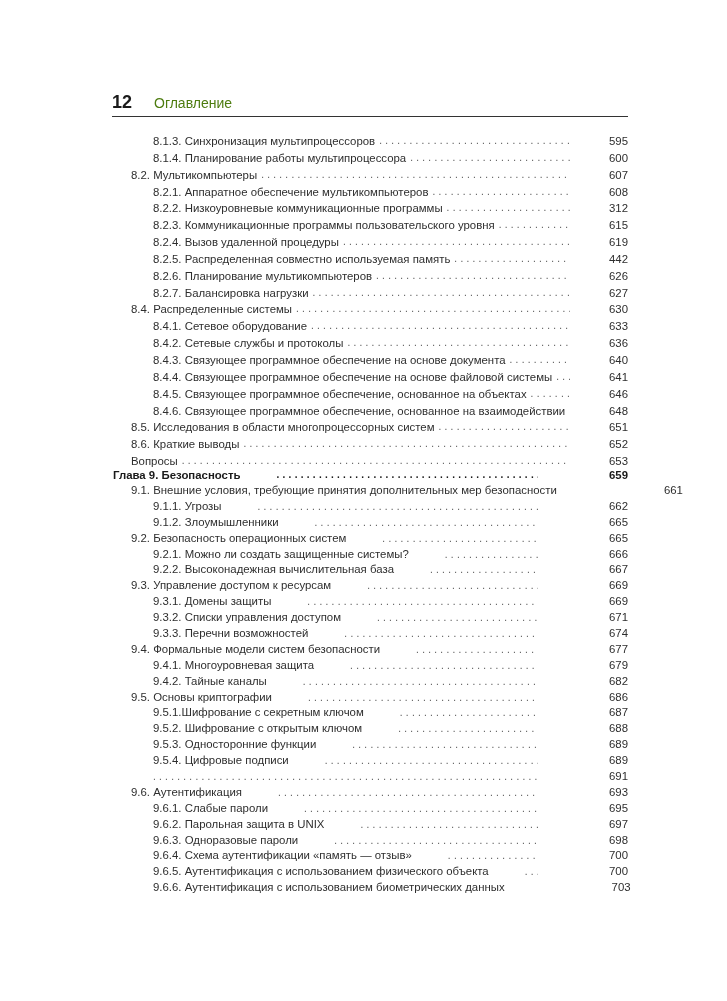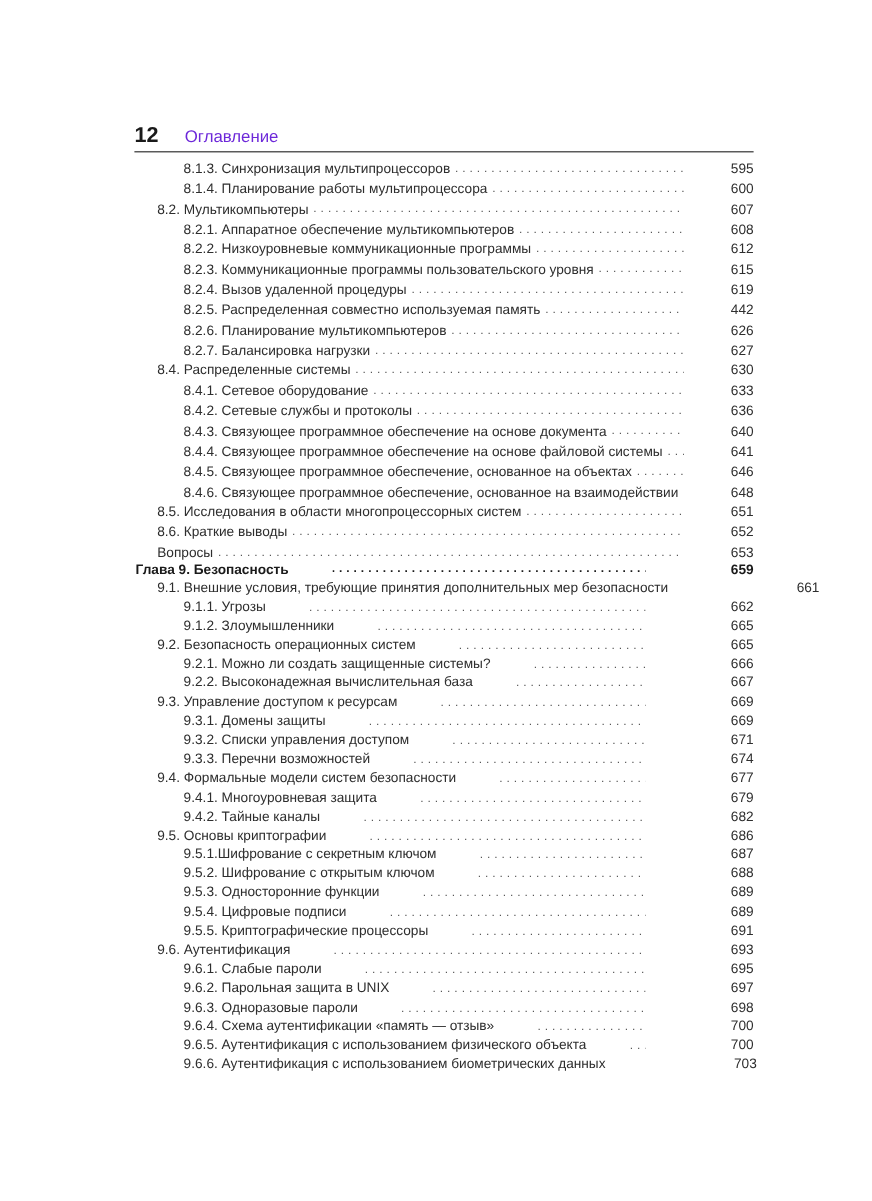--- a/index.html
+++ b/index.html
@@ -11,40 +11,40 @@
       width: 727px;
       height: 1001px;
       position: relative;
       overflow: hidden;
       font-family: "Liberation Sans", sans-serif;
       color: #2a2a2a;
     }
     .page-header {
       position: absolute;
       left: 112px;
-      top: 102px;
+      top: 92px;
       width: 516px;
       height: 24px;
       border-bottom: 1.5px solid #333;
     }
     .page-number {
       position: absolute;
       left: 0;
       top: 0;
       font-size: 18px;
       font-weight: bold;
       color: #1a1a1a;
       line-height: 20px;
     }
     .running-title {
       position: absolute;
       left: 42px;
       top: 3px;
       font-size: 14px;
-      color: #6d28d9;
+      color: #4d7c0f;
       line-height: 16px;
     }
     .toc {
       position: absolute;
       left: 112px;
       width: 516px;
     }
     .toc-top { top: 133px; }
     .toc-bottom { top: 463px; }
     .toc-entry {
@@ -113,21 +113,21 @@
       <span class="page">607</span>
     </div>
     <div class="toc-entry lvl2">
       <span class="label">8.2.1. Аппаратное обеспечение мультикомпьютеров</span>
       <span class="leader"></span>
       <span class="page">608</span>
     </div>
     <div class="toc-entry lvl2">
       <span class="label">8.2.2. Низкоуровневые коммуникационные программы</span>
       <span class="leader"></span>
-      <span class="page">612</span>
+      <span class="page">312</span>
     </div>
     <div class="toc-entry lvl2">
       <span class="label">8.2.3. Коммуникационные программы пользовательского уровня</span>
       <span class="leader"></span>
       <span class="page">615</span>
     </div>
     <div class="toc-entry lvl2">
       <span class="label">8.2.4. Вызов удаленной процедуры</span>
       <span class="leader"></span>
       <span class="page">619</span>
@@ -289,21 +289,20 @@
       <span class="label">9.5.3. Односторонние функции</span>
       <span class="leader"></span>
       <span class="page">689</span>
     </div>
     <div class="toc-entry lvl2">
       <span class="label">9.5.4. Цифровые подписи</span>
       <span class="leader"></span>
       <span class="page">689</span>
     </div>
     <div class="toc-entry lvl2">
-      <span class="label">9.5.5. Криптографические процессоры</span>
       <span class="leader"></span>
       <span class="page">691</span>
     </div>
     <div class="toc-entry lvl1">
       <span class="label">9.6. Аутентификация</span>
       <span class="leader"></span>
       <span class="page">693</span>
     </div>
     <div class="toc-entry lvl2">
       <span class="label">9.6.1. Слабые пароли</span>

